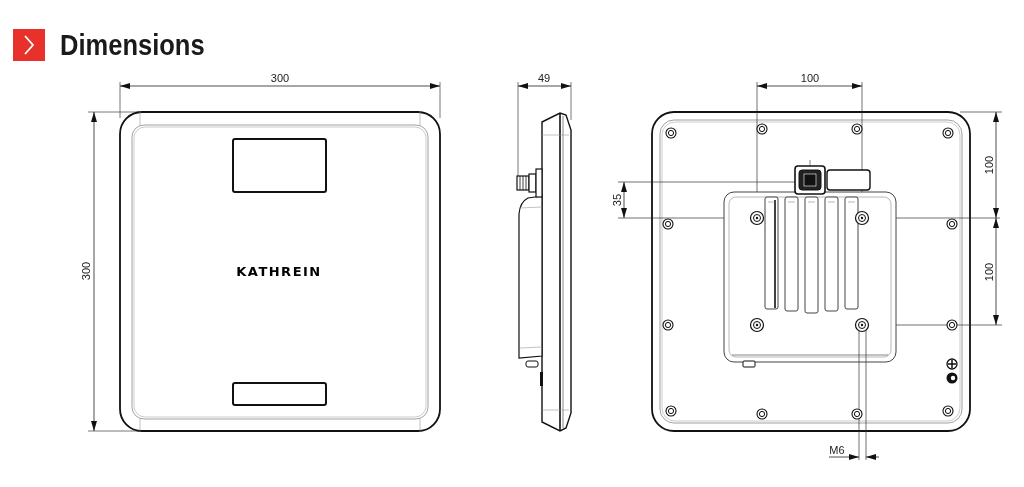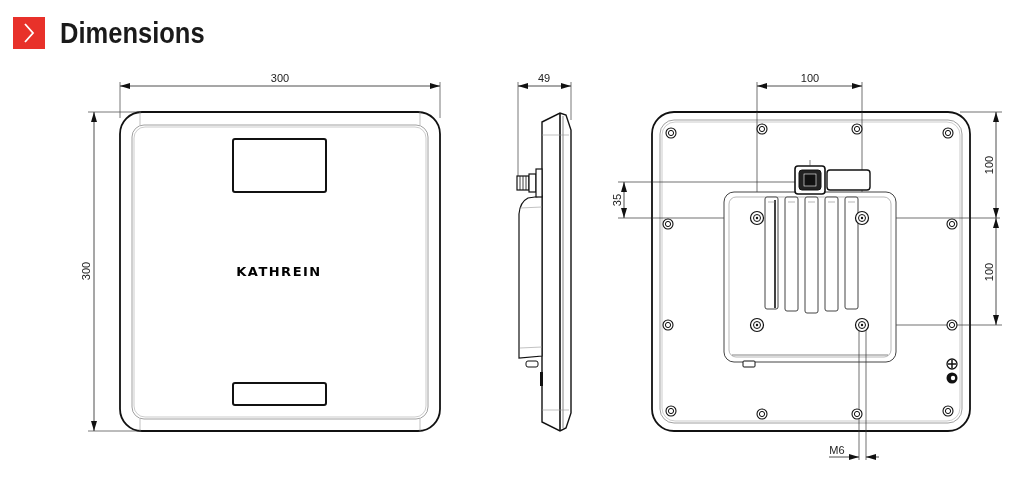--- a/index.html
+++ b/index.html
@@ -1,17 +1,17 @@
 <!DOCTYPE html>
 <html><head>
 <meta charset="utf-8">
 <style>
   html, body { margin:0; padding:0; background:#ffffff; }
   body { width:1024px; height:487px; position:relative; overflow:hidden; font-family:"Liberation Sans", sans-serif; }
-  .header { position:absolute; left:13px; top:17px; height:32px; display:flex; align-items:center; }
+  .header { position:absolute; left:13px; top:29px; height:32px; display:flex; align-items:center; }
   .chev-box { width:32px; height:32px; background:#e8312a; display:flex; align-items:center; justify-content:center; }
   .title { margin-left:15px; font-family:"Liberation Sans", sans-serif; font-weight:bold; font-size:29px; color:#1a1a1a; letter-spacing:0px; transform:scaleX(0.88); transform-origin:left center; }
   svg.drawing { position:absolute; left:0; top:0; }
   .dim-text { font-family:"Liberation Sans", sans-serif; font-size:11px; fill:#222; }
   .logo-text { font-family:"DejaVu Sans", sans-serif; font-weight:bold; font-size:13px; fill:#000; letter-spacing:1.5px; }
 </style>
 </head>
 <body>
 
 <div class="header">

